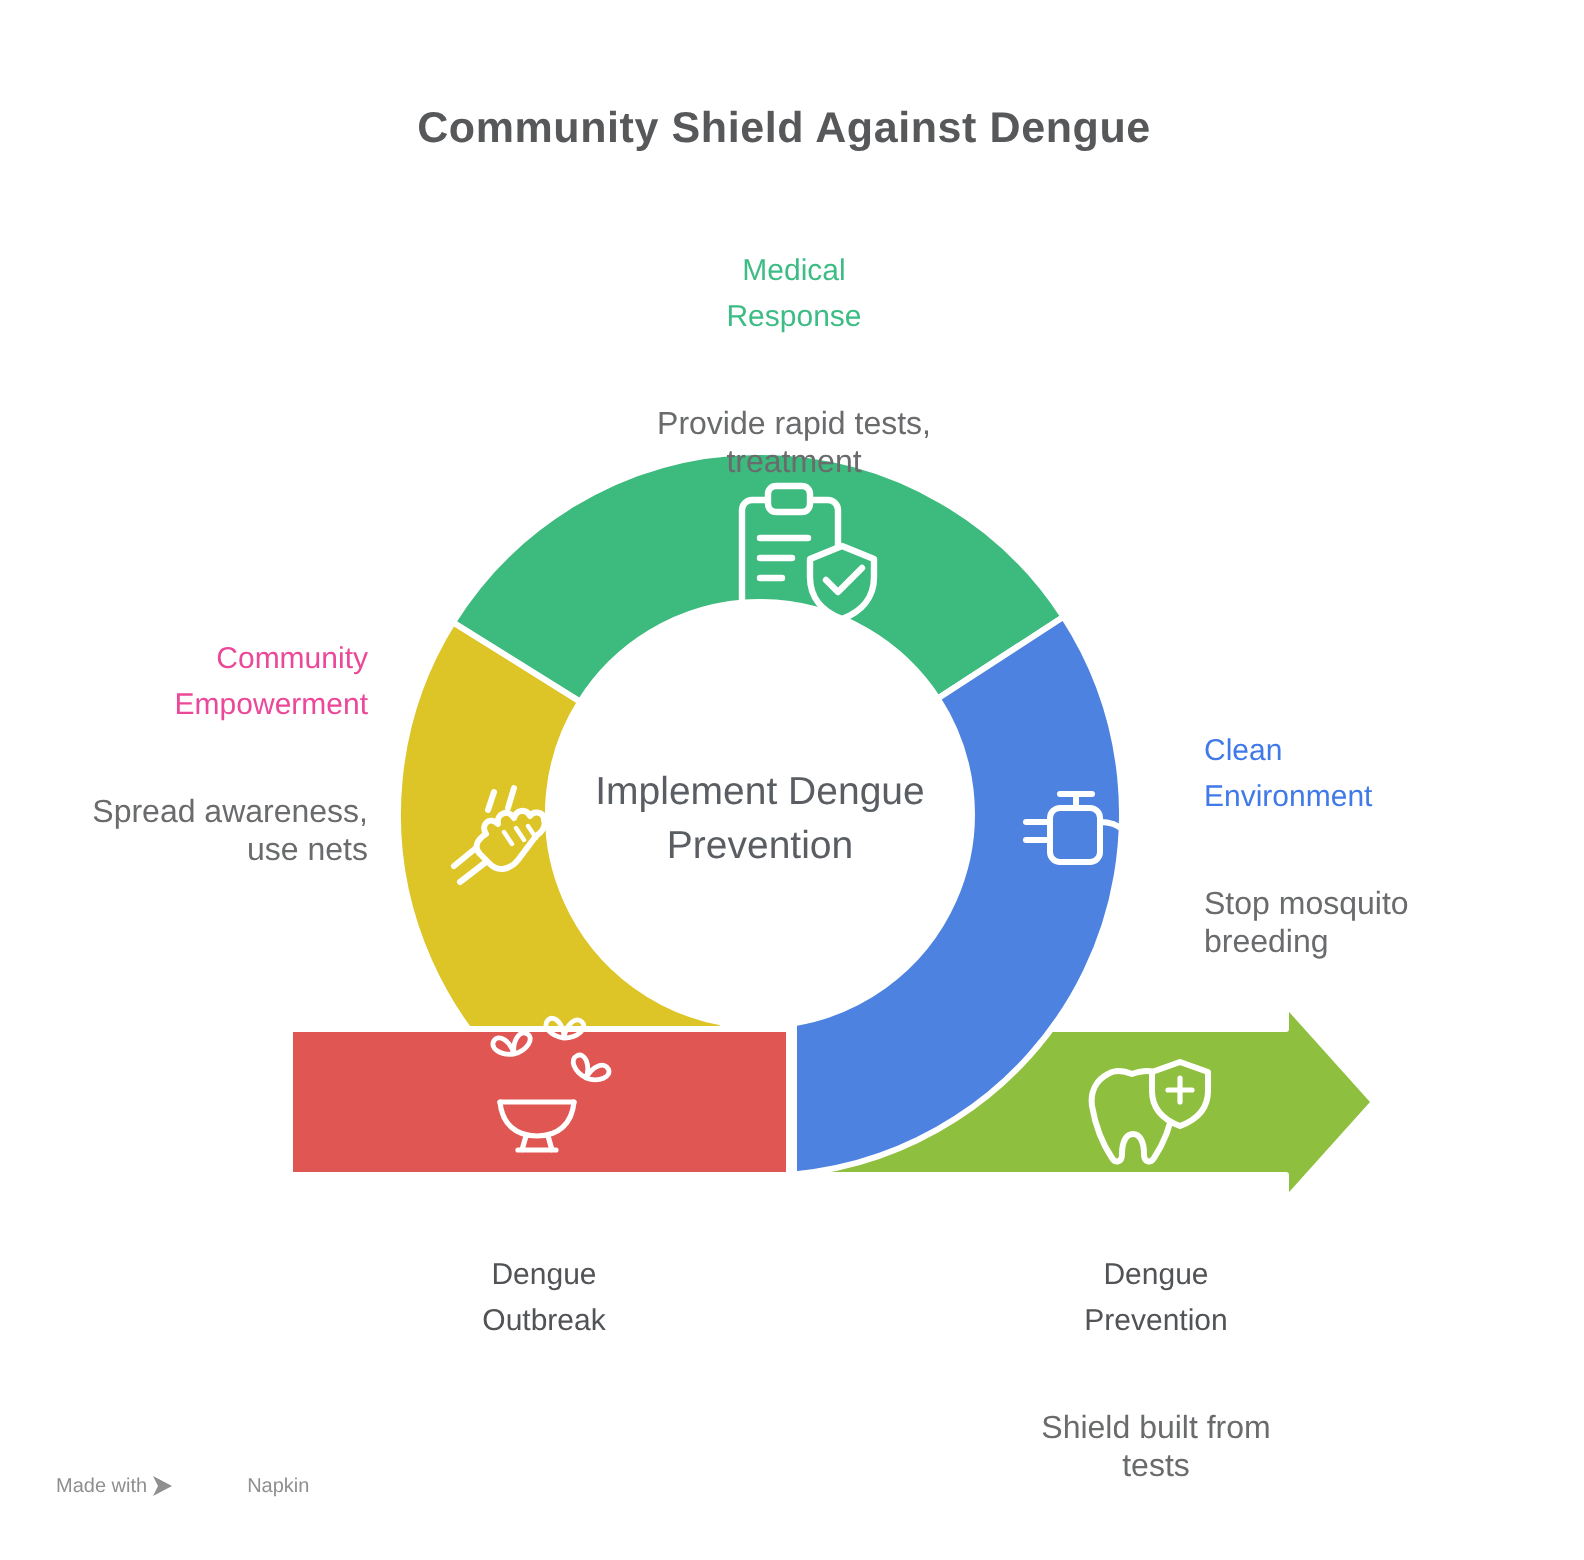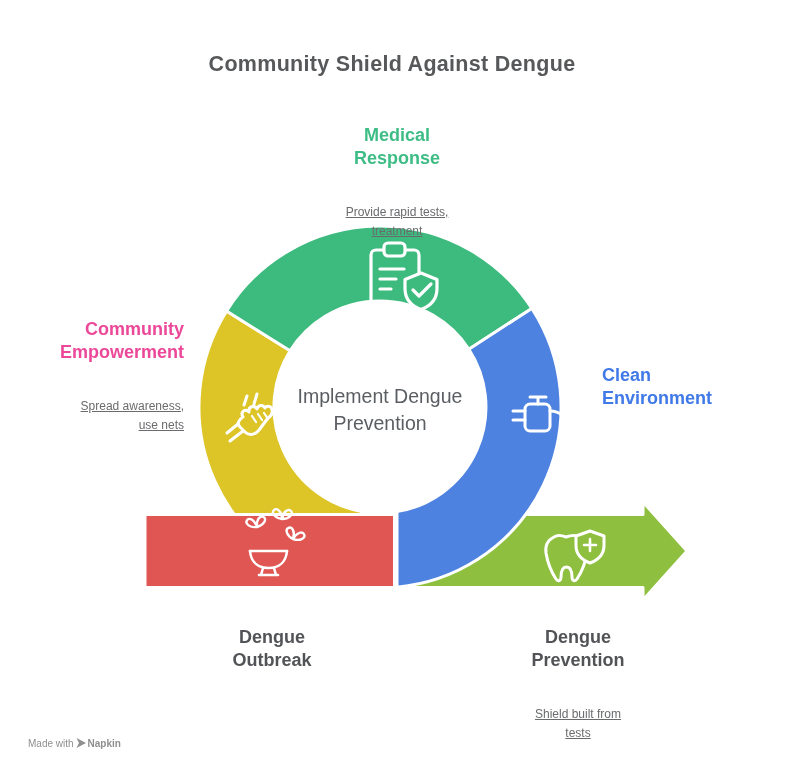--- a/index.html
+++ b/index.html
@@ -7,40 +7,40 @@
     width:792px;height:780px;position:relative;background:#ffffff;
     font-family:"Liberation Sans", sans-serif;overflow:hidden;
   }
   .stage{position:absolute;inset:0;width:784px;height:780px;}
   svg.diagram{position:absolute;left:0;top:0;}
   .txt{position:absolute;white-space:pre-line;}
   .page-title{
     left:0;right:0;top:52px;text-align:center;
     font-size:21.5px;font-weight:700;color:#57585a;letter-spacing:.3px;
   }
-  .sec-title{font-size:18px;font-weight:700;line-height:23px;}
-  .sec-desc{font-size:12px;font-weight:400;line-height:19px;color:#6a6b6d;margin-top:15px;text-decoration:underline;}
+  .sec-title{font-size:15px;font-weight:400;line-height:23px;}
+  .sec-desc{font-size:16px;font-weight:400;line-height:19px;color:#6a6b6d;margin-top:15px;}
   .c-green{color:#3dbd85;}
   .c-yellow{color:#ec4899;}
   .c-blue{color:#4079e8;margin-top:46px;}
   .c-dark{color:#515356;text-align:center;}
   .blk-medical{left:397px;top:106px;transform:translateX(-50%);text-align:center;}
   .blk-community{right:600px;top:300px;text-align:right;}
   .blk-clean{left:602px;top:300px;text-align:left;}
   .blk-outbreak{left:272px;top:608px;transform:translateX(-50%);text-align:center;}
   .blk-prevention{left:578px;top:608px;transform:translateX(-50%);text-align:center;}
   .center-label{
     left:380px;top:383px;transform:translateX(-50%);text-align:center;
     font-size:19.5px;font-weight:400;line-height:27px;color:#5a5e62;width:260px;
   }
   .watermark{
     position:absolute;left:28px;top:737px;display:flex;align-items:center;gap:1px;
     font-size:10px;color:#8f8f8f;font-weight:500;
   }
-  .watermark .brand{font-weight:700;}
+  .watermark .brand{font-weight:400;margin-left:36px;}
 </style>
 </head>
 <body>
 
 <div class="stage">
 
   <svg class="diagram" width="792" height="780" viewBox="0 0 792 780">
 
     <path d="M 398 514.5 L 643 514.5 L 643 502 L 687 551 L 643 600 L 643 587.5 L 398 587.5 Z" stroke="#ffffff" stroke-width="3" stroke-linejoin="round" fill="#8ebf3e"></path>
 
@@ -103,20 +103,22 @@
   <div class="txt blk-community">
     <div class="sec-title c-yellow">Community
 Empowerment</div>
     <div class="sec-desc">Spread awareness,
 use nets</div>
   </div>
 
   <div class="txt blk-clean">
     <div class="sec-title c-blue">Clean
 Environment</div>
+    <div class="sec-desc">Stop mosquito
+breeding</div>
   </div>
 
   <div class="txt blk-outbreak">
     <div class="sec-title c-dark">Dengue
 Outbreak</div>
   </div>
 
   <div class="txt blk-prevention">
     <div class="sec-title c-dark">Dengue
 Prevention</div>

